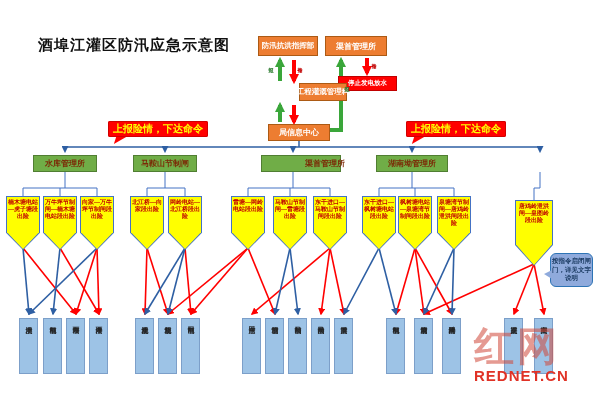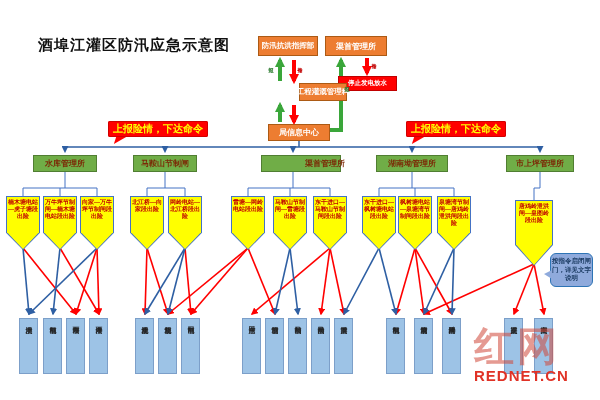--- a/index.html
+++ b/index.html
@@ -147,21 +147,20 @@
   <div class="bubble">按指令启闭闸门，详见文字说明</div>
 
   <div class="wm">
     <span class="cn">红网</span>
     <span class="en">REDNET.CN</span>
   </div>
 <div class="station" style="left: 33px; width: 64px;">水库管理所</div>
     <div class="station" style="left: 133px; width: 64px;">马鞍山节制闸</div>
     <div class="station" style="left: 261px; width: 80px; padding-left: 48px;">渠首管理所</div>
     <div class="station" style="left: 376px; width: 72px; font-family: Liberation Mono, monospace;">湖南坳管理所</div>
-    <div class="station" style="left: 506px; width: 68px;">市上坪管理所</div>
     <div class="shield" style="left: 6px; top: 196px; width: 34px; height: 54px;">
       <div class="in">楠木塘电站—虎子塘段出险</div>
     </div>
     <div class="shield" style="left: 43px; top: 196px; width: 34px; height: 54px;">
       <div class="in">万牛坪节制闸—楠木塘电站段出险</div>
     </div>
     <div class="shield" style="left: 80px; top: 196px; width: 34px; height: 54px;">
       <div class="in">向家—万牛坪节制闸段出险</div>
     </div>
     <div class="shield" style="left: 130px; top: 196px; width: 34px; height: 54px;">

